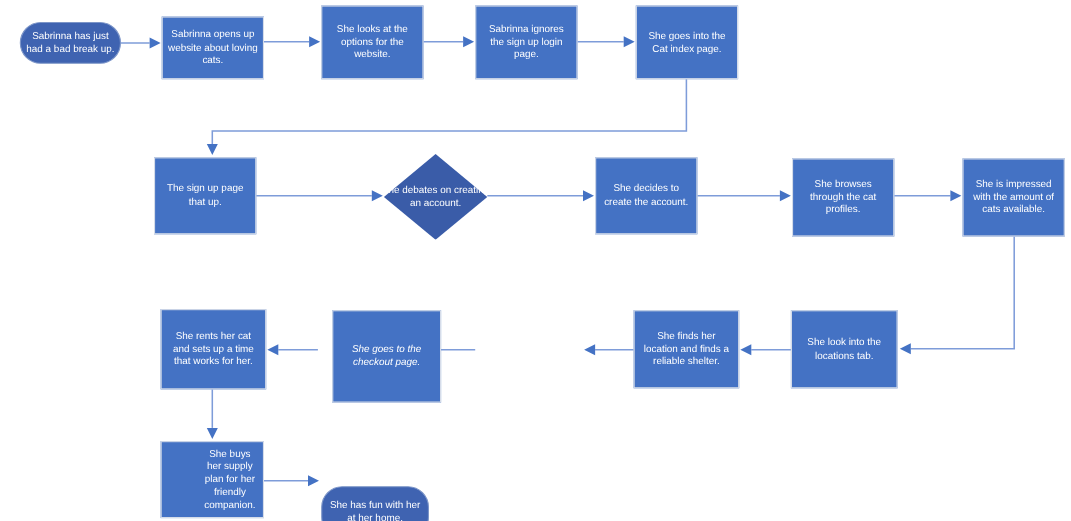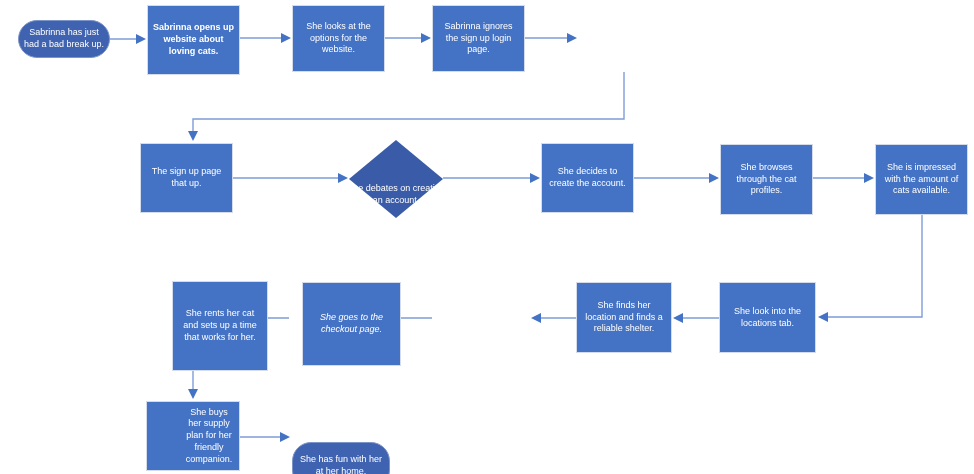--- a/index.html
+++ b/index.html
@@ -120,32 +120,33 @@
       <polygon class="arrowhead" points="188,389 193,399 198,389"></polygon>
     </g>
 
     <g>
       <line class="connector" x1="240" y1="437" x2="280" y2="437"></line>
       <polygon class="arrowhead" points="280,432 290,437 280,442"></polygon>
     </g>
   </svg>
 
   <div class="node terminator" style="left:8px; top:20px; width:92px; height:38px;margin-left:10px;">Sabrinna has just had a bad break up.</div>
-  <div class="node process" style="left:147px; top:5px; width:93px; height:70px;font-weight:bold;">Sabrinna opens up website about loving cats.</div>
+  <div class="node process" style="left:147px; top:15px; width:93px; height:57px;">Sabrinna opens up website about loving cats.</div>
   <div class="node process" style="left:292px; top:5px; width:93px; height:67px;">She looks at the options for the website.</div>
   <div class="node process" style="left:432px; top:5px; width:93px; height:67px;">Sabrinna ignores the sign up login page.</div>
+  <div class="node process" style="left:578px; top:5px; width:93px; height:67px;">She goes into the Cat index page.</div>
 
   <div class="node process" style="left:140px; top:143px; width:93px; height:70px;">The sign up page that up.</div>
   <div class="decision-shape" style="left:349px; top:140px; width:94px; height:78px;"></div>
-  <div class="decision-label" style="left:341px; top:168px; width:110px; height:54px;">She debates on creating an account.</div>
+  <div class="decision-label" style="left:341px; top:152px; width:110px; height:54px;">She debates on creating an account.</div>
   <div class="node process" style="left:541px; top:143px; width:93px; height:70px;">She decides to create the account.</div>
   <div class="node process" style="left:720px; top:144px; width:93px; height:71px;">She browses through the cat profiles.</div>
   <div class="node process" style="left:875px; top:144px; width:93px; height:71px;">She is impressed with the amount of cats available.</div>
 
   <div class="node process" style="left:719px; top:282px; width:97px; height:71px;">She look into the locations tab.</div>
   <div class="node process" style="left:576px; top:282px; width:96px; height:71px;">She finds her location and finds a reliable shelter.</div>
   <div class="node process" style="left:302px; top:282px; width:99px; height:84px;font-style:italic;">She goes to the checkout page.</div>
-  <div class="node process" style="left:146px; top:281px; width:96px; height:90px;margin-left:26px;">She rents her cat and sets up a time that works for her.</div>
+  <div class="node process" style="left:146px; top:281px; width:96px; height:73px;">She rents her cat and sets up a time that works for her.</div>
 
   <div class="node process" style="left:146px; top:401px; width:94px; height:70px;padding-left:36px;">She buys her supply plan for her friendly companion.</div>
   <div class="node terminator" style="left:292px; top:442px; width:98px; height:47px;">She has fun with her at her home.</div>
 
 </div>
 
 </body></html>

